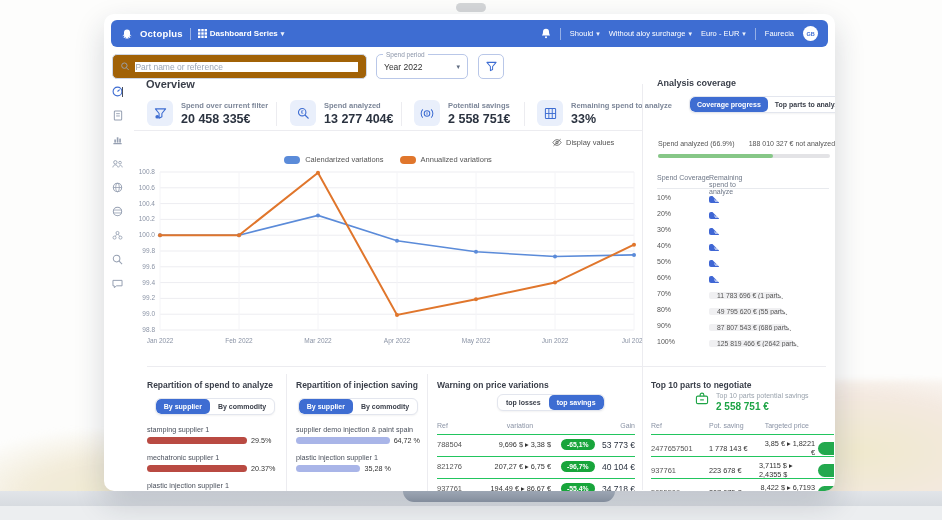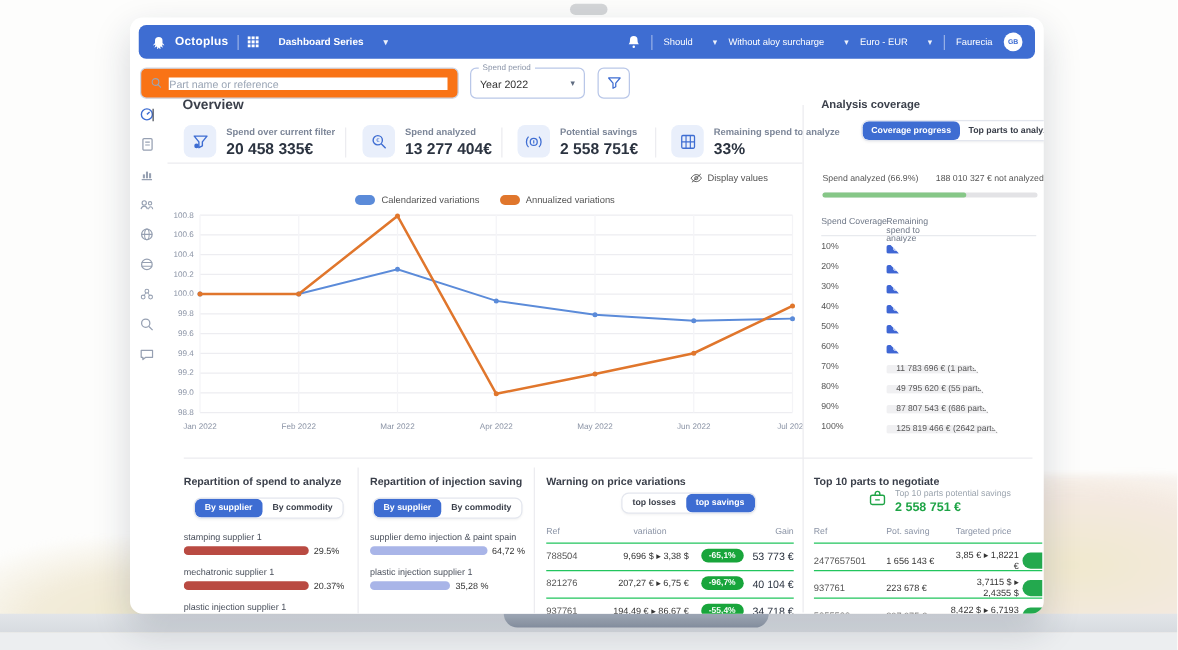--- a/index.html
+++ b/index.html
@@ -20,30 +20,30 @@
 
   
   .card { position:absolute; left:104px; top:14px; width:731px; height:477px; background:#fff; border-radius:10px;
     box-shadow:0 12px 30px rgba(30,40,60,.18); overflow:hidden; color:#333; }
 
   
   .appbar { position:absolute; left:7px; top:6px; width:717px; height:27px; border-radius:6px; background:#3e6dd2;
     display:flex; align-items:center; padding:0 10px; gap:7px; color:#fff; }
   .appbar .logo-text { font-size:9.5px; font-weight:bold; letter-spacing:.2px; }
   .appbar .vdiv { width:1px; height:12px; background:rgba(255,255,255,.45); }
-  .appbar .menu-item { font-size:8px; font-weight:bold; display:flex; align-items:flex-end; gap:16px; cursor:pointer; }
+  .appbar .menu-item { font-size:8px; font-weight:bold; display:flex; align-items:flex-end; gap:3px; cursor:pointer; }
   .appbar .caret { font-size:7px; opacity:.9; }
   .appbar .right { margin-left:auto; display:flex; align-items:center; gap:9px; }
   .appbar .right .menu-item { font-weight:normal; font-size:7.5px; }
   .avatar { width:15px; height:15px; border-radius:50%; background:#fff; color:#3e6dd2; font-size:5.5px; font-weight:bold;
     display:flex; align-items:center; justify-content:center; }
 
   
   .search-box { position:absolute; left:8px; top:40px; width:255px; height:25px; border:1px solid #cdd6e6; border-radius:5px;
-    display:flex; align-items:center; padding:0 8px; gap:6px; background:#f97316; }
+    display:flex; align-items:center; padding:0 8px; gap:6px; background:#a16207; }
   .search-box input { border:none; outline:none; font-size:8.5px; color:#333; width:100%; font-family:inherit; }
   .search-box input::placeholder { color:#9aa5b5; }
   .period-box { position:absolute; left:272px; top:40px; width:92px; height:25px; border:1px solid #b9c7e8; border-radius:5px;
     display:flex; align-items:center; padding:0 7px; background:#fff; cursor:pointer; }
   .period-label { position:absolute; top:-4px; left:6px; background:#fff; padding:0 3px; font-size:6.5px; color:#8a94a8; }
   .period-value { font-size:8.5px; color:#333; }
   .period-box .caret { margin-left:auto; color:#5f6b80; font-size:7px; }
   .filter-btn { position:absolute; left:374px; top:40px; width:26px; height:25px; border:1px solid #b9c7e8; border-radius:5px;
     display:flex; align-items:center; justify-content:center; background:#fff; cursor:pointer; }
 
@@ -547,28 +547,28 @@
           <div class="tp-sum-value">2 558 751 €</div>
         </span>
       </div>
       <div class="wt-head" style="top:42px">
         <span style="width:58px">Ref</span>
         <span style="width:50px">Pot. saving</span>
         <span style="width:50px; text-align:right">Targeted price</span>
       </div>
       <div class="wt-row" style="top:54px">
         <span class="wt-ref" style="width:58px">2477657501</span>
-        <span style="width:50px; font-size:7.3px; color:#333">1 656 143 €</span>
+        <span style="width:50px; font-size:7.3px; color:#333">1 778 143 €</span>
         <span style="width:56px; text-align:right; font-size:7.3px; color:#333">3,85 € ▸ 1,8221 €</span>
         <span class="tp-pill"></span>
       </div>
       <div class="wt-row" style="top:76px">
         <span class="wt-ref" style="width:58px">937761</span>
         <span style="width:50px; font-size:7.3px; color:#333">223 678 €</span>
-        <span style="width:56px; text-align:right; font-size:7.3px; color:#333">3,7115 $ ▸ 2,4355 $</span>
+        <span style="width:56px; font-size:7.3px; color:#333">3,7115 $ ▸ 2,4355 $</span>
         <span class="tp-pill"></span>
       </div>
       <div class="wt-row" style="top:98px">
         <span class="wt-ref" style="width:58px">5055509</span>
         <span style="width:50px; font-size:7.3px; color:#333">207 075 €</span>
         <span style="width:56px; text-align:right; font-size:7.3px; color:#333">8,422 $ ▸ 6,7193 $</span>
         <span class="tp-pill"></span>
       </div>
     </div>
 

